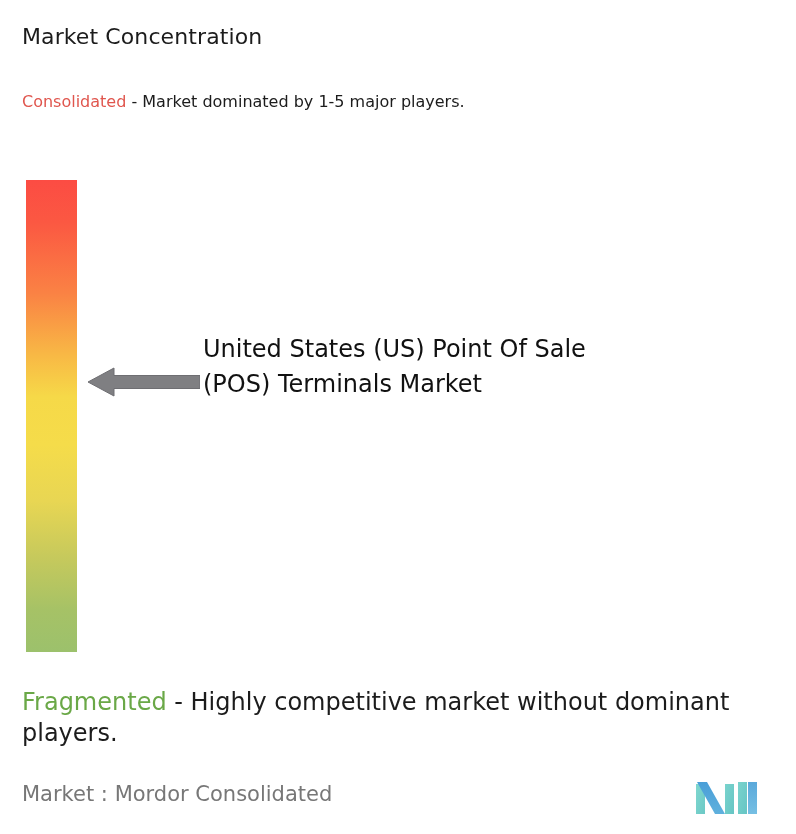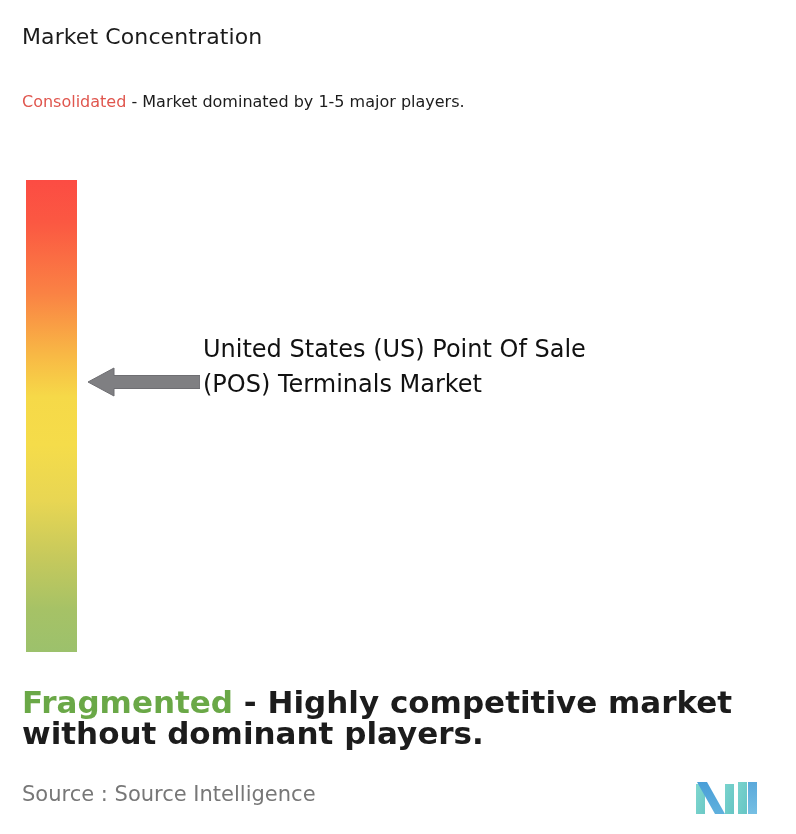--- a/index.html
+++ b/index.html
@@ -90,23 +90,23 @@
     font-weight: 400;
     color: #111111;
   }
 
   
   #legend-fragmented {
     position: absolute;
     left: 22px;
     top: 687px;
     width: 760px;
-    font-size: 31px;
+    font-size: 24px;
     line-height: 31px;
-    font-weight: 700;
+    font-weight: 400;
     color: #1c1c1c;
   }
   #legend-fragmented .kw {
     color: #6aa847;
   }
 
   
   #footer {
     position: absolute;
     left: 0;
@@ -144,21 +144,21 @@
   <svg width="112" height="32" viewBox="0 0 112 32" xmlns="http://www.w3.org/2000/svg">
     <polygon points="0,16 26,2 26,9.5 112,9.5 112,22.5 26,22.5 26,30" fill="#7f7f82" stroke="#6e6e72" stroke-width="1"></polygon>
   </svg>
 </div>
 
 <div id="market-label">United States (US) Point Of Sale (POS) Terminals Market</div>
 
 <div id="legend-fragmented"><span class="kw">Fragmented</span><span class="sep">   - </span><span class="desc">Highly competitive market without dominant players.</span></div>
 
 <div id="footer">
-  <div id="source-text"><span>Source : </span><span>Source Intelligence</span></div>
+  <div id="source-text"><span>Market : </span><span>Mordor Consolidated</span></div>
 
   <div id="brand-logo">
     <svg width="78" height="44" viewBox="0 0 78 44" xmlns="http://www.w3.org/2000/svg">
       <defs>
         <linearGradient id="g1" x1="0" y1="0" x2="1" y2="1">
           <stop offset="0%" stop-color="#7fd7cf"></stop>
           <stop offset="100%" stop-color="#6cc9c6"></stop>
         </linearGradient>
         <linearGradient id="g2" x1="0" y1="0" x2="0" y2="1">
           <stop offset="0%" stop-color="#4a9fd8"></stop>

